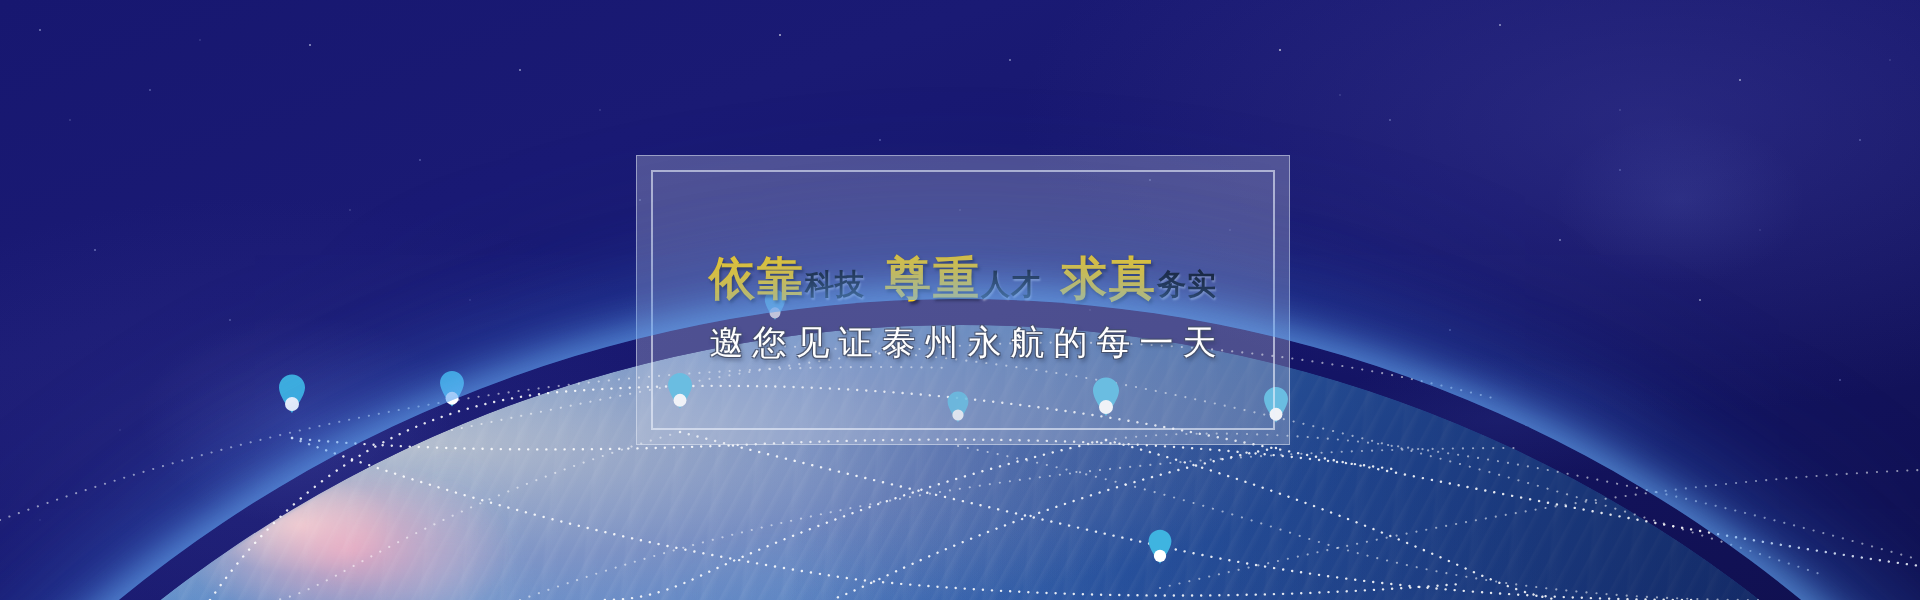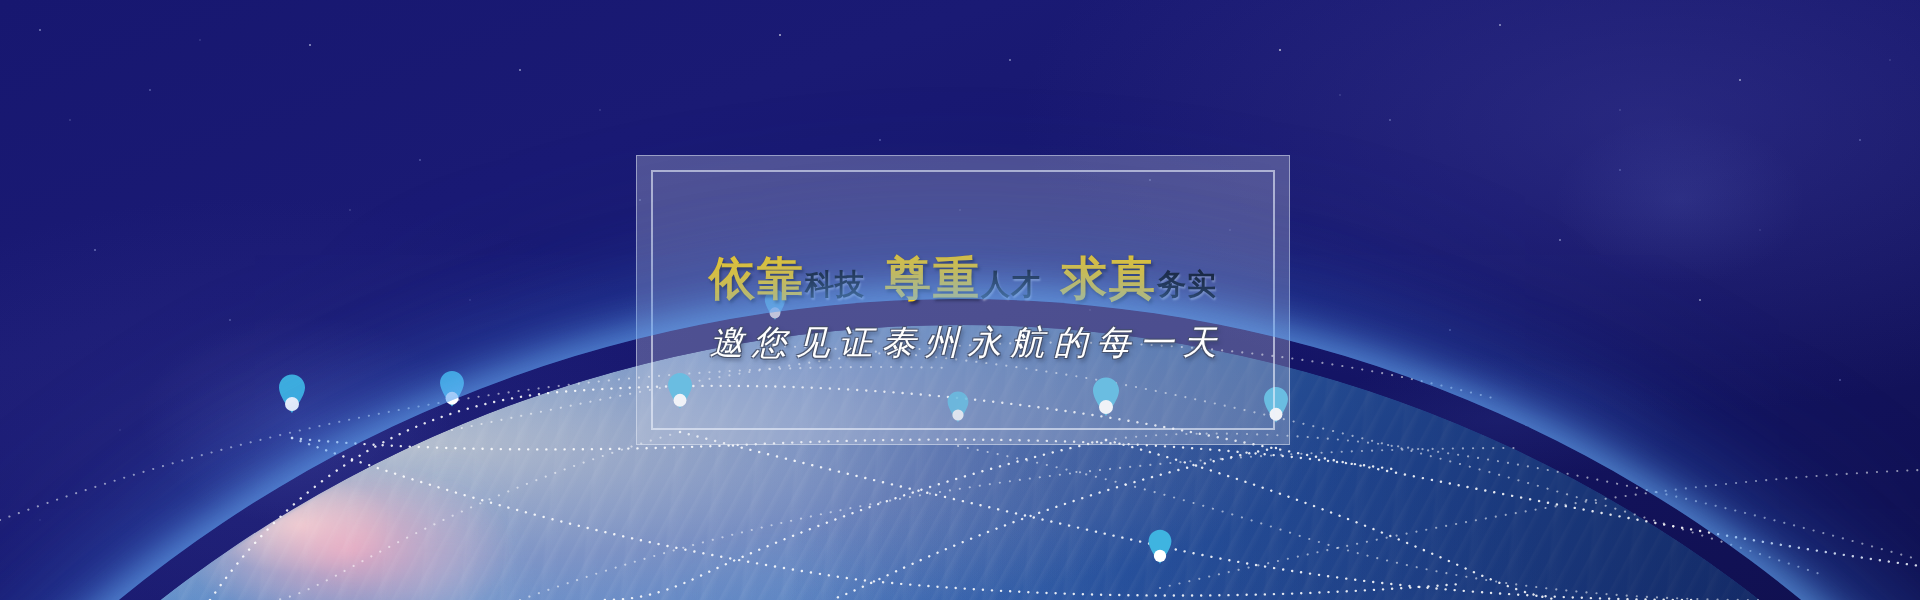--- a/index.html
+++ b/index.html
@@ -226,21 +226,20 @@
     font-size:34px;
     letter-spacing:9px;
     color:#ffffff;
     text-shadow:
       -1px -1px 0 rgba(70,80,105,.85),
        1px -1px 0 rgba(70,80,105,.85),
       -1px  1px 0 rgba(70,80,105,.85),
        1px  1px 0 rgba(70,80,105,.85),
        2px  3px 4px rgba(30,40,70,.55);
     padding-left:9px;
-    font-style:italic;
   }
 </style>
 </head>
 <body>
 
 <div id="banner">
 
   <div class="stars s1"></div>
   <div class="stars s2"></div>
   <div class="nebula"></div>

